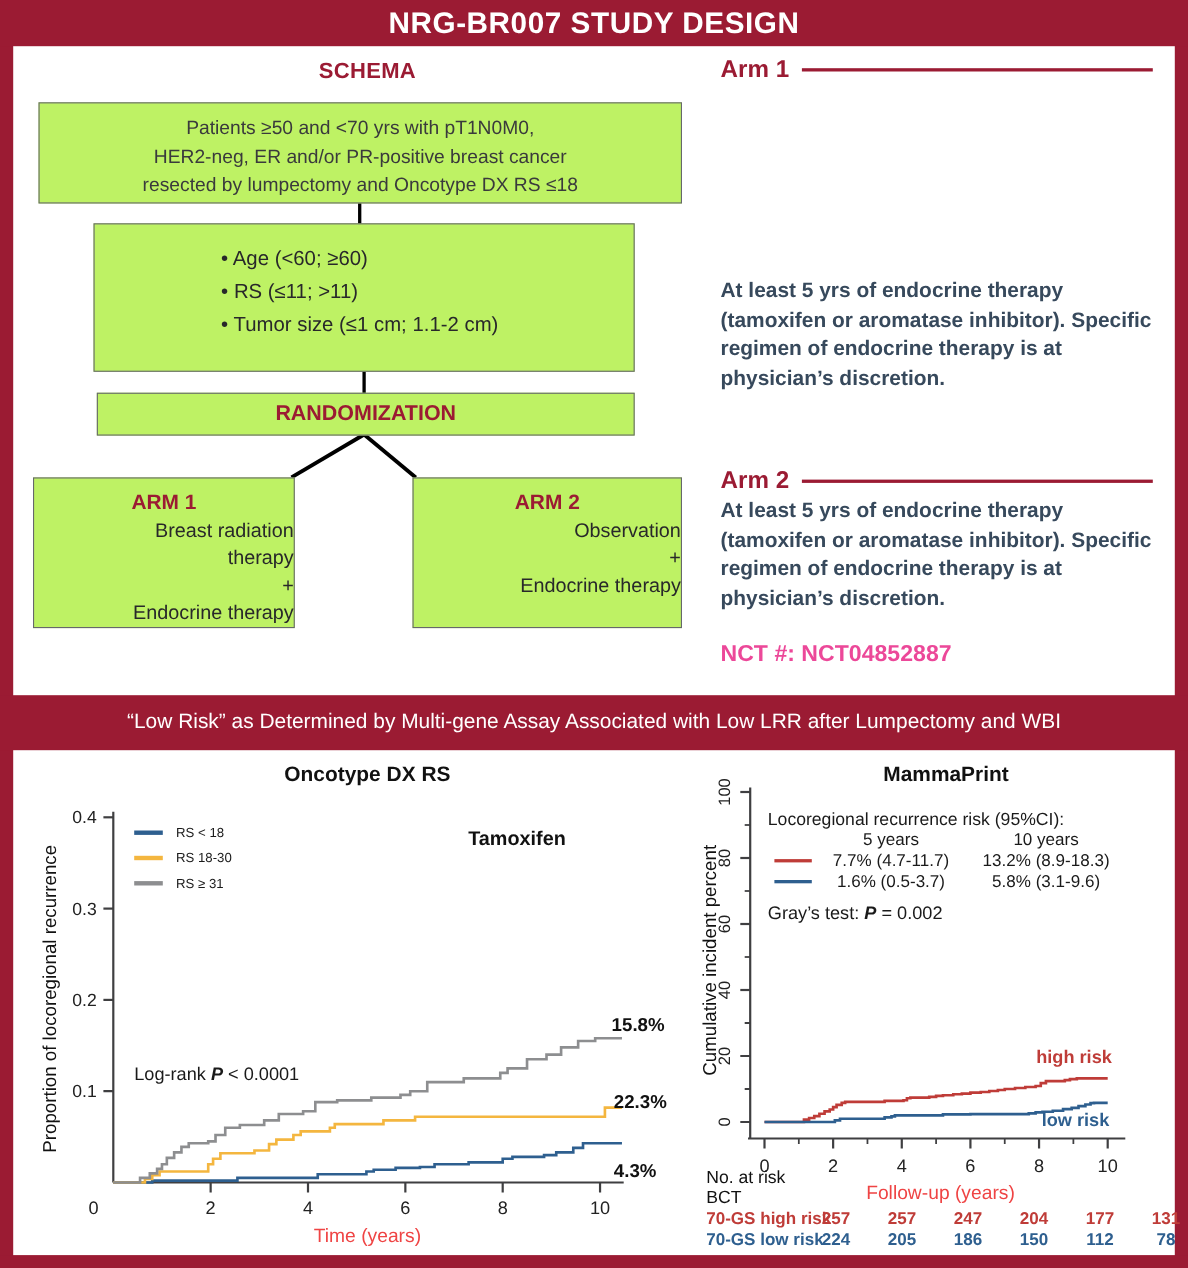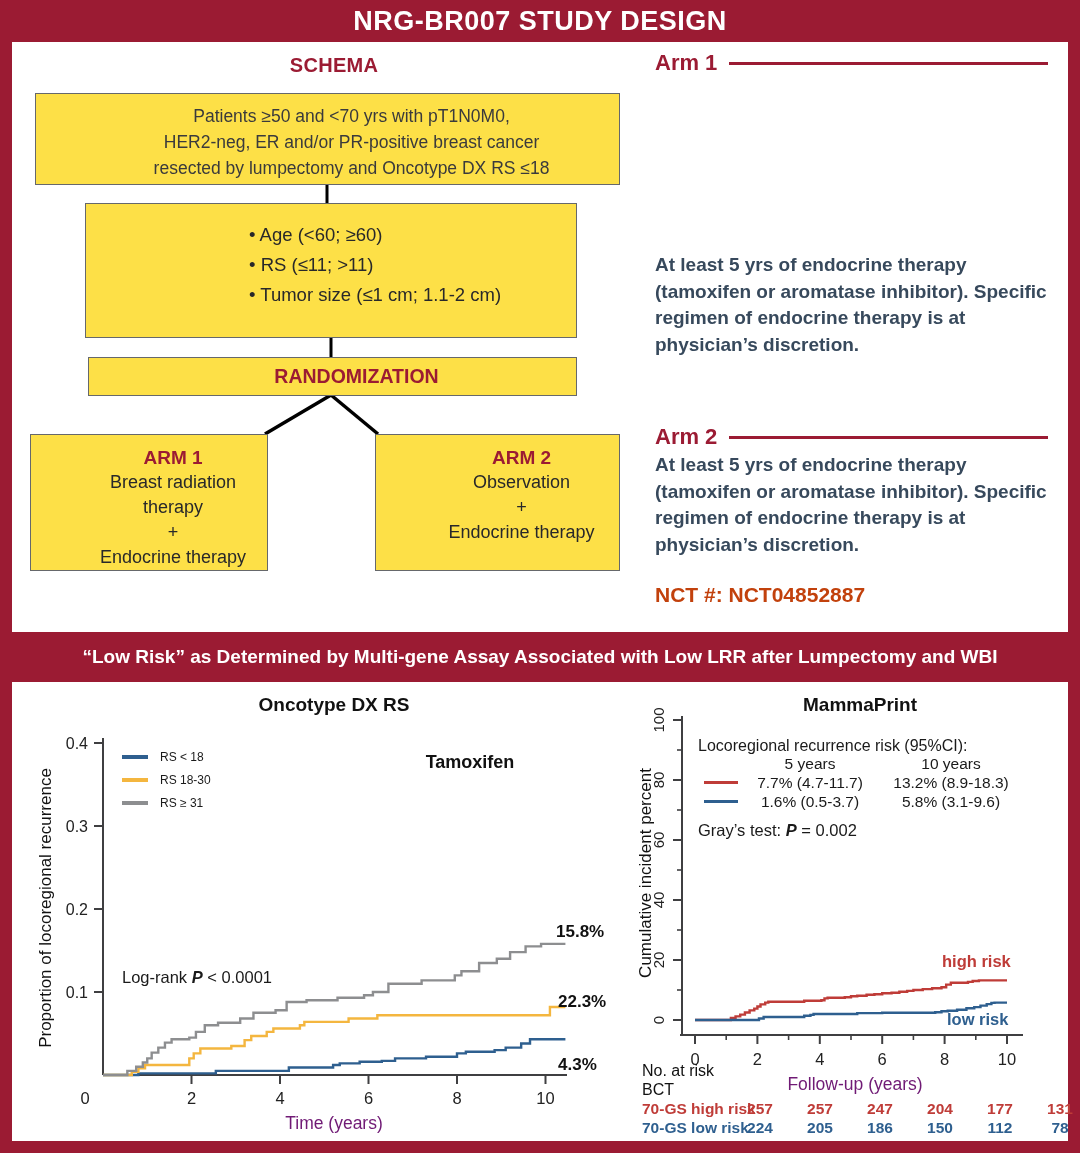--- a/index.html
+++ b/index.html
@@ -5,53 +5,53 @@
   html,body{margin:0;padding:0;background:#fff;}
   .page{position:relative;width:1080px;height:1153px;background:#ffffff;
         font-family:"Liberation Sans",sans-serif;overflow:hidden;}
   .abs{position:absolute;}
   
   .frame{background:#9b1b33;position:absolute;}
   
   .banner1{left:0;top:0;width:1080px;height:42px;display:flex;align-items:center;justify-content:center;}
   .banner1 span{color:#fff;font-weight:bold;font-size:27px;letter-spacing:.5px;}
   .banner2{left:0;top:632px;width:1080px;height:50px;display:flex;align-items:center;justify-content:center;}
-  .banner2 span{color:#fff;font-weight:bold;font-size:19px;}
+  .banner2 span{color:#fff;font-weight:normal;font-size:19px;}
   
   .schema-heading{left:134px;top:54px;width:400px;text-align:center;color:#9b1b33;
                   font-weight:bold;font-size:20px;letter-spacing:.3px;}
-  .gbox{background:#fde047;border:1.6px solid #66686b;position:absolute;text-align:center;box-sizing:border-box;padding-left:48px;}
+  .gbox{background:#bef264;border:1.6px solid #66686b;position:absolute;text-align:center;box-sizing:border-box;}
   .gbox .btitle{color:#9b1b33;font-weight:bold;font-size:19px;}
   .elig{left:35px;top:93px;width:585px;height:92px;padding-top:9px;font-size:17.5px;color:#3a3a3c;line-height:26px;}
   .strat{left:85px;top:203px;width:492px;height:135px;padding-top:9px;}
   .strat ul{list-style:none;margin:7px 0 0 0;padding:0 0 0 115px;text-align:left;}
   .strat li{font-size:18.5px;color:#28282a;line-height:30px;}
   .strat li::before{content:"• ";}
   .random{left:88px;top:357px;width:489px;height:39px;display:flex;align-items:center;justify-content:center;}
   .armbox{top:434px;height:137px;padding-top:10px;}
   .armbox .btitle{line-height:25px;}
-  .armbox div.aline{font-size:18px;color:#28282a;line-height:25px;}
+  .armbox div.aline{font-size:18px;color:#28282a;line-height:25px;text-align:right;}
   
   .armhead{display:flex;align-items:center;width:393px;}
   .armhead span{color:#9b1b33;font-weight:bold;font-size:22px;white-space:nowrap;}
   .armhead .rule{flex:1;height:3px;background:#9b1b33;margin-left:12px;}
   .rpara{width:402px;color:#37495c;font-weight:bold;font-size:19px;line-height:26.5px;}
-  .nct{color:#c2410c;font-weight:bold;font-size:21px;}
+  .nct{color:#ec4899;font-weight:bold;font-size:21px;}
   
   .ctitle{font-weight:bold;font-size:19px;color:#111;text-align:center;}
   .rot{transform:rotate(-90deg);transform-origin:left top;text-align:center;font-size:17px;color:#111;}
   svg text{font-family:"Liberation Sans",sans-serif;fill:#222;}
   .legendL{display:flex;flex-direction:column;gap:5px;}
   .lrow{display:flex;align-items:center;height:18px;}
   .lswatch{display:inline-block;width:26px;height:3.5px;margin-right:12px;}
   .lrow span.ltxt{font-size:12px;color:#1a1a1a;}
   .annot{font-size:16.5px;color:#1a1a1a;}
   .annot .pit{font-style:italic;font-weight:bold;}
   .endlab{font-weight:bold;font-size:17px;color:#111;}
-  .xlab{font-size:17.5px;color:#701a75;text-align:center;}
+  .xlab{font-size:17.5px;color:#ef4444;text-align:center;}
   
   .rleg{font-size:16px;color:#1a1a1a;}
   .rleg .hdr{display:flex;margin-left:46px;}
   .rleg .hdr span{display:inline-block;text-align:center;font-size:15.5px;}
   .rleg .drow{display:flex;align-items:center;height:19px;}
   .rleg .sw{display:inline-block;width:34px;height:3.5px;margin:0 6px 0 6px;}
   .rleg .val{display:inline-block;text-align:center;font-size:15.5px;}
   .curvelab{font-weight:bold;font-size:16.5px;}
   
   .atrisk{font-size:16px;color:#111;}

